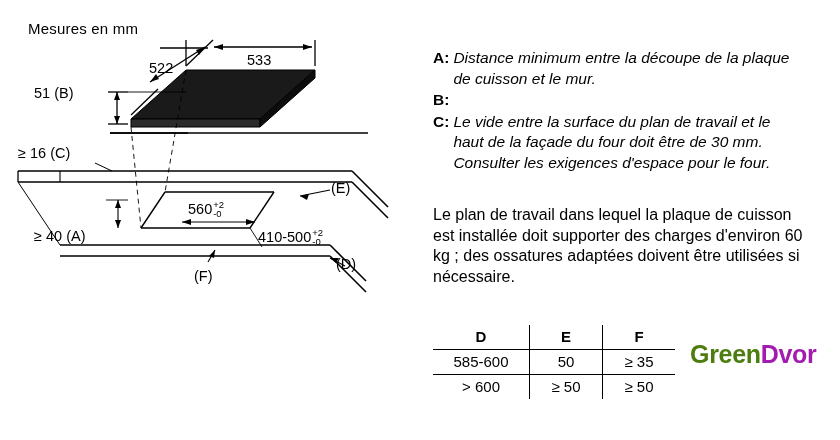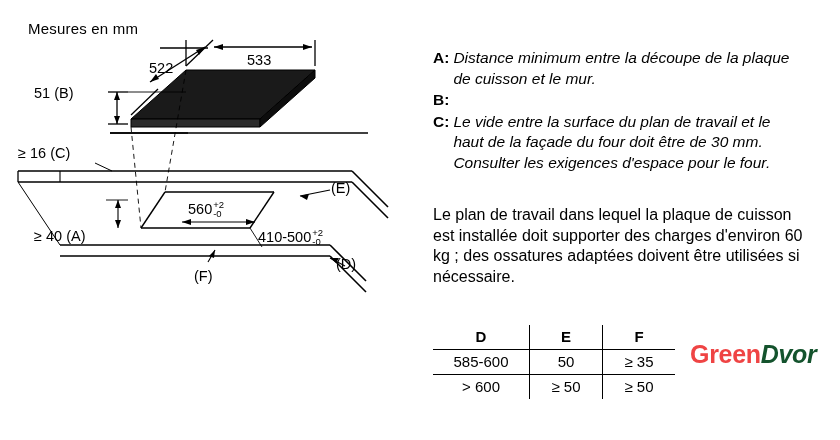--- a/index.html
+++ b/index.html
@@ -298,17 +298,17 @@
         <tr>
           <td class="col-d">&gt; 600</td>
           <td class="col-e vline-l">≥ 50</td>
           <td class="col-f vline-l">≥ 50</td>
         </tr>
       </tbody>
         </table>
     </div>
 
     <div id="logo">
-      <span class="green" style="color: #ef4444;">Green</span><span class="dvor" style="color: #14532d; font-style: italic;">Dvor</span>
+      <span class="green" style="color: #4d7c0f;">Green</span><span class="dvor" style="color: #a21caf;">Dvor</span>
     </div>
 
   </div>
 </div>
 
 </body></html>

